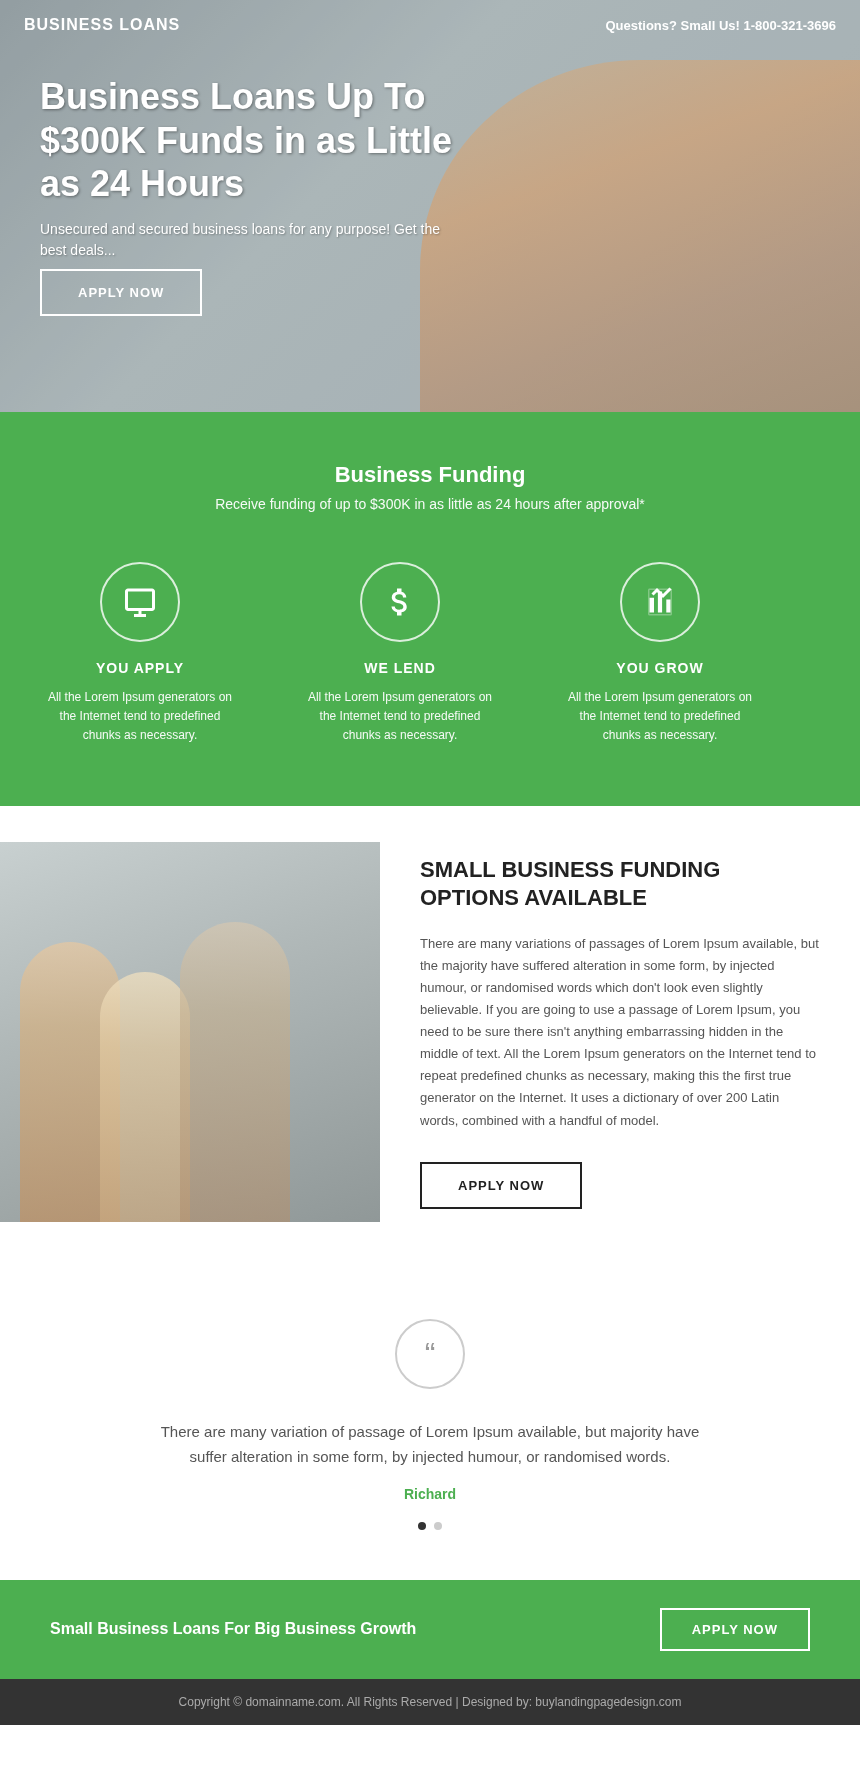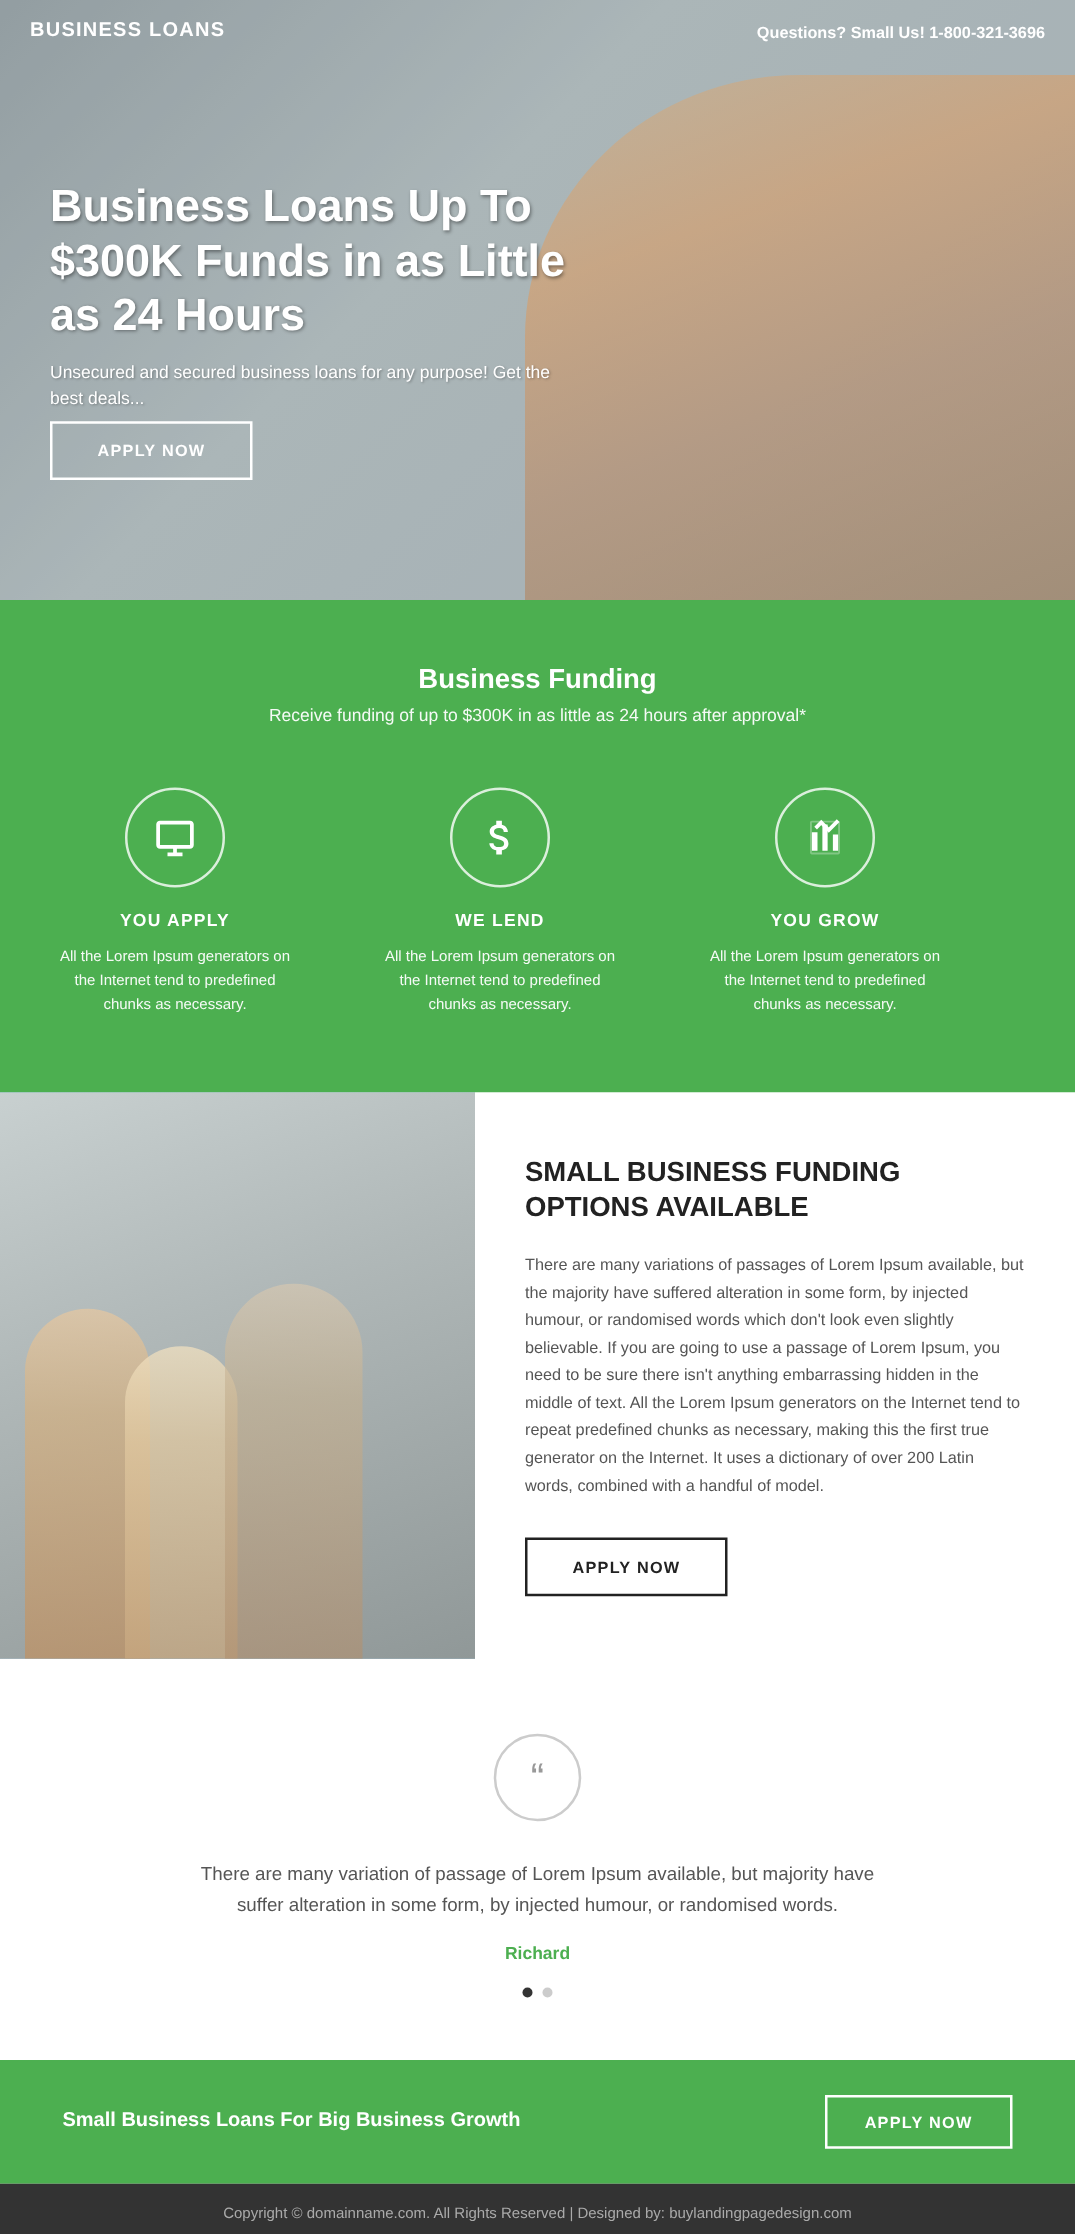--- a/index.html
+++ b/index.html
@@ -2,21 +2,21 @@
 <html><head>
   <meta charset="utf-8">
   <style>
     * { margin: 0; padding: 0; box-sizing: border-box; }
     body { font-family: Arial, sans-serif; width: 860px; margin: 0 auto; }
 
     
     .hero {
       position: relative;
       width: 860px;
-      height: 480px;
+      height: 412px;
       background: linear-gradient(135deg, #b0b8c0 0%, #d0d8de 40%, #c8d0d8 100%);
       overflow: hidden;
     }
     .hero-overlay {
       position: absolute;
       top: 0; left: 0; right: 0; bottom: 0;
       background: rgba(60,80,70,0.25);
     }
     
     .hero-bg-person {
@@ -141,20 +141,21 @@
       font-size: 12px;
       line-height: 1.6;
       opacity: 0.95;
     }
 
     
     .info-section {
       display: flex;
       width: 860px;
       min-height: 380px;
+      align-items: center;
     }
     .info-image {
       width: 380px;
       min-height: 380px;
       background: linear-gradient(135deg, #8ab0c8 0%, #a0b8c8 30%, #90a8b8 60%, #7898a8 100%);
       position: relative;
       overflow: hidden;
       flex-shrink: 0;
     }
     .info-image-people {

